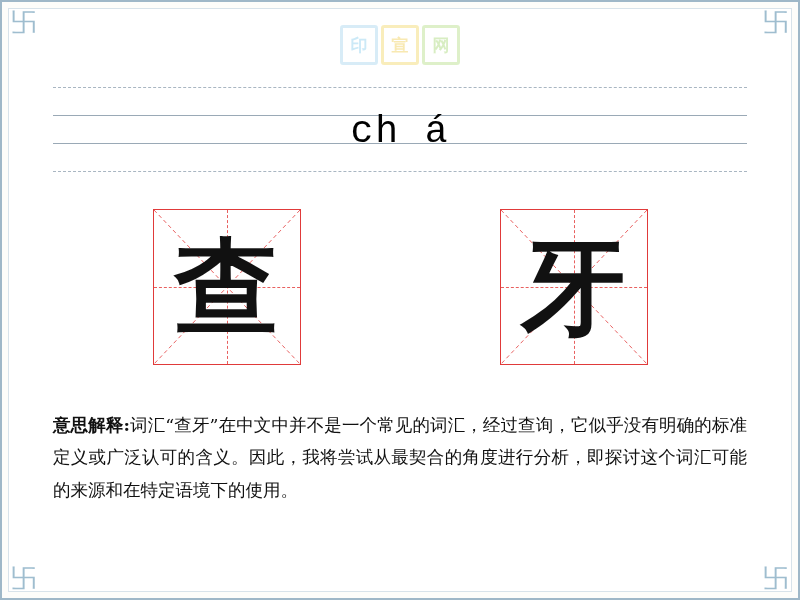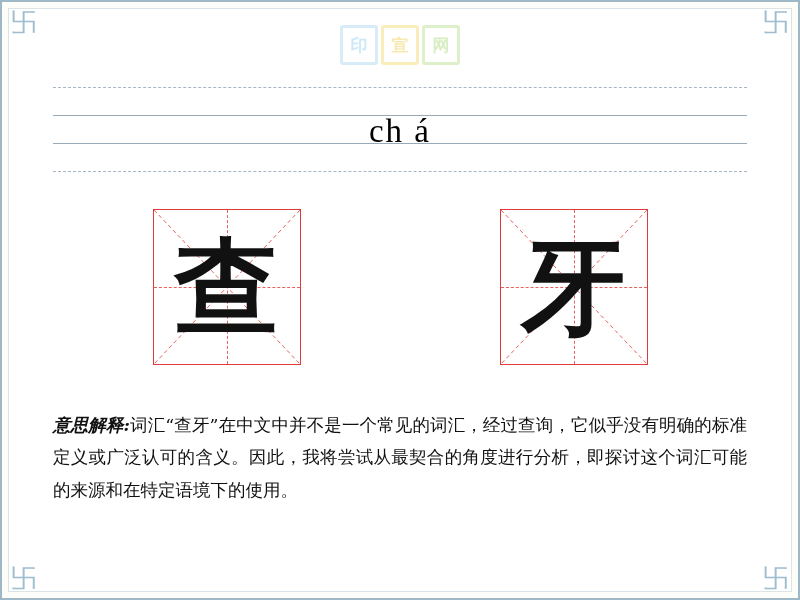--- a/index.html
+++ b/index.html
@@ -96,22 +96,22 @@
     height: 84px;
     display: flex;
   }
   .pinyin-cell {
     flex: 1;
     display: flex;
     align-items: center;
     justify-content: center;
   }
   .pinyin-text {
-    font-family: Liberation Serif, serif;
-    font-size: 33px;
+    font-family: Liberation Mono, monospace;
+    font-size: 38px;
     color: #000000;
     letter-spacing: 2px;
     position: relative;
     top: 2px;
   }
 
   
   .chars-area {
     position: absolute;
     left: 44px;
@@ -174,21 +174,20 @@
     right: 44px;
     top: 400px;
     font-family: "DejaVu Serif", serif;
     font-size: 17.5px;
     line-height: 1.85;
     color: #111111;
     text-align: justify;
   }
   .explain .lead {
     font-weight: bold;
-    font-style: italic;
   }
 </style>
 </head>
 <body>
 
 <div class="page">
   <div class="page-inner">
 
     <span class="corner tl">卐</span>
     <span class="corner tr">卐</span>

